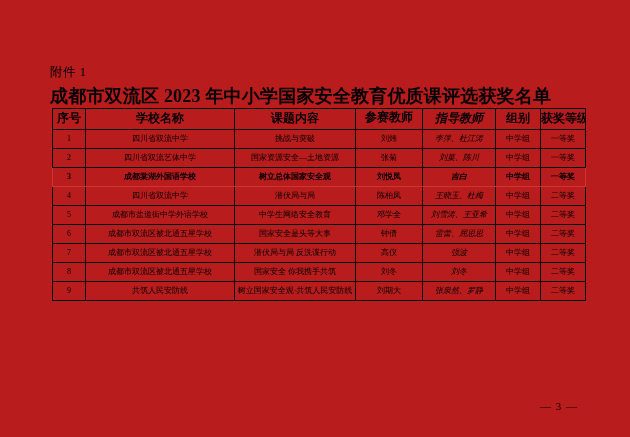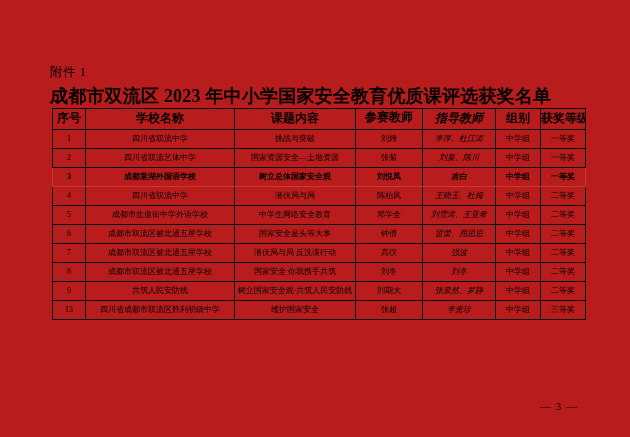--- a/index.html
+++ b/index.html
@@ -189,27 +189,18 @@
       </tr>
       <tr>
         <td class="c0">9</td>
         <td class="c1">共筑人民安防线</td>
         <td class="c2">树立国家安全观·共筑人民安防线</td>
         <td class="c3">刘期大</td>
         <td class="c4">张泉然、罗静</td>
         <td class="c5">中学组</td>
         <td class="c6">二等奖</td>
       </tr>
-      <tr>
-        <td class="c0">13</td>
-        <td class="c1">四川省成都市双流区胜利初级中学</td>
-        <td class="c2">维护国家安全</td>
-        <td class="c3">张超</td>
-        <td class="c4">李贵珍</td>
-        <td class="c5">中学组</td>
-        <td class="c6">三等奖</td>
-      </tr>
     </tbody>
   </table>
 
   <div class="page-number">— 3 —</div>
 
 </div>
 
 </body></html>

